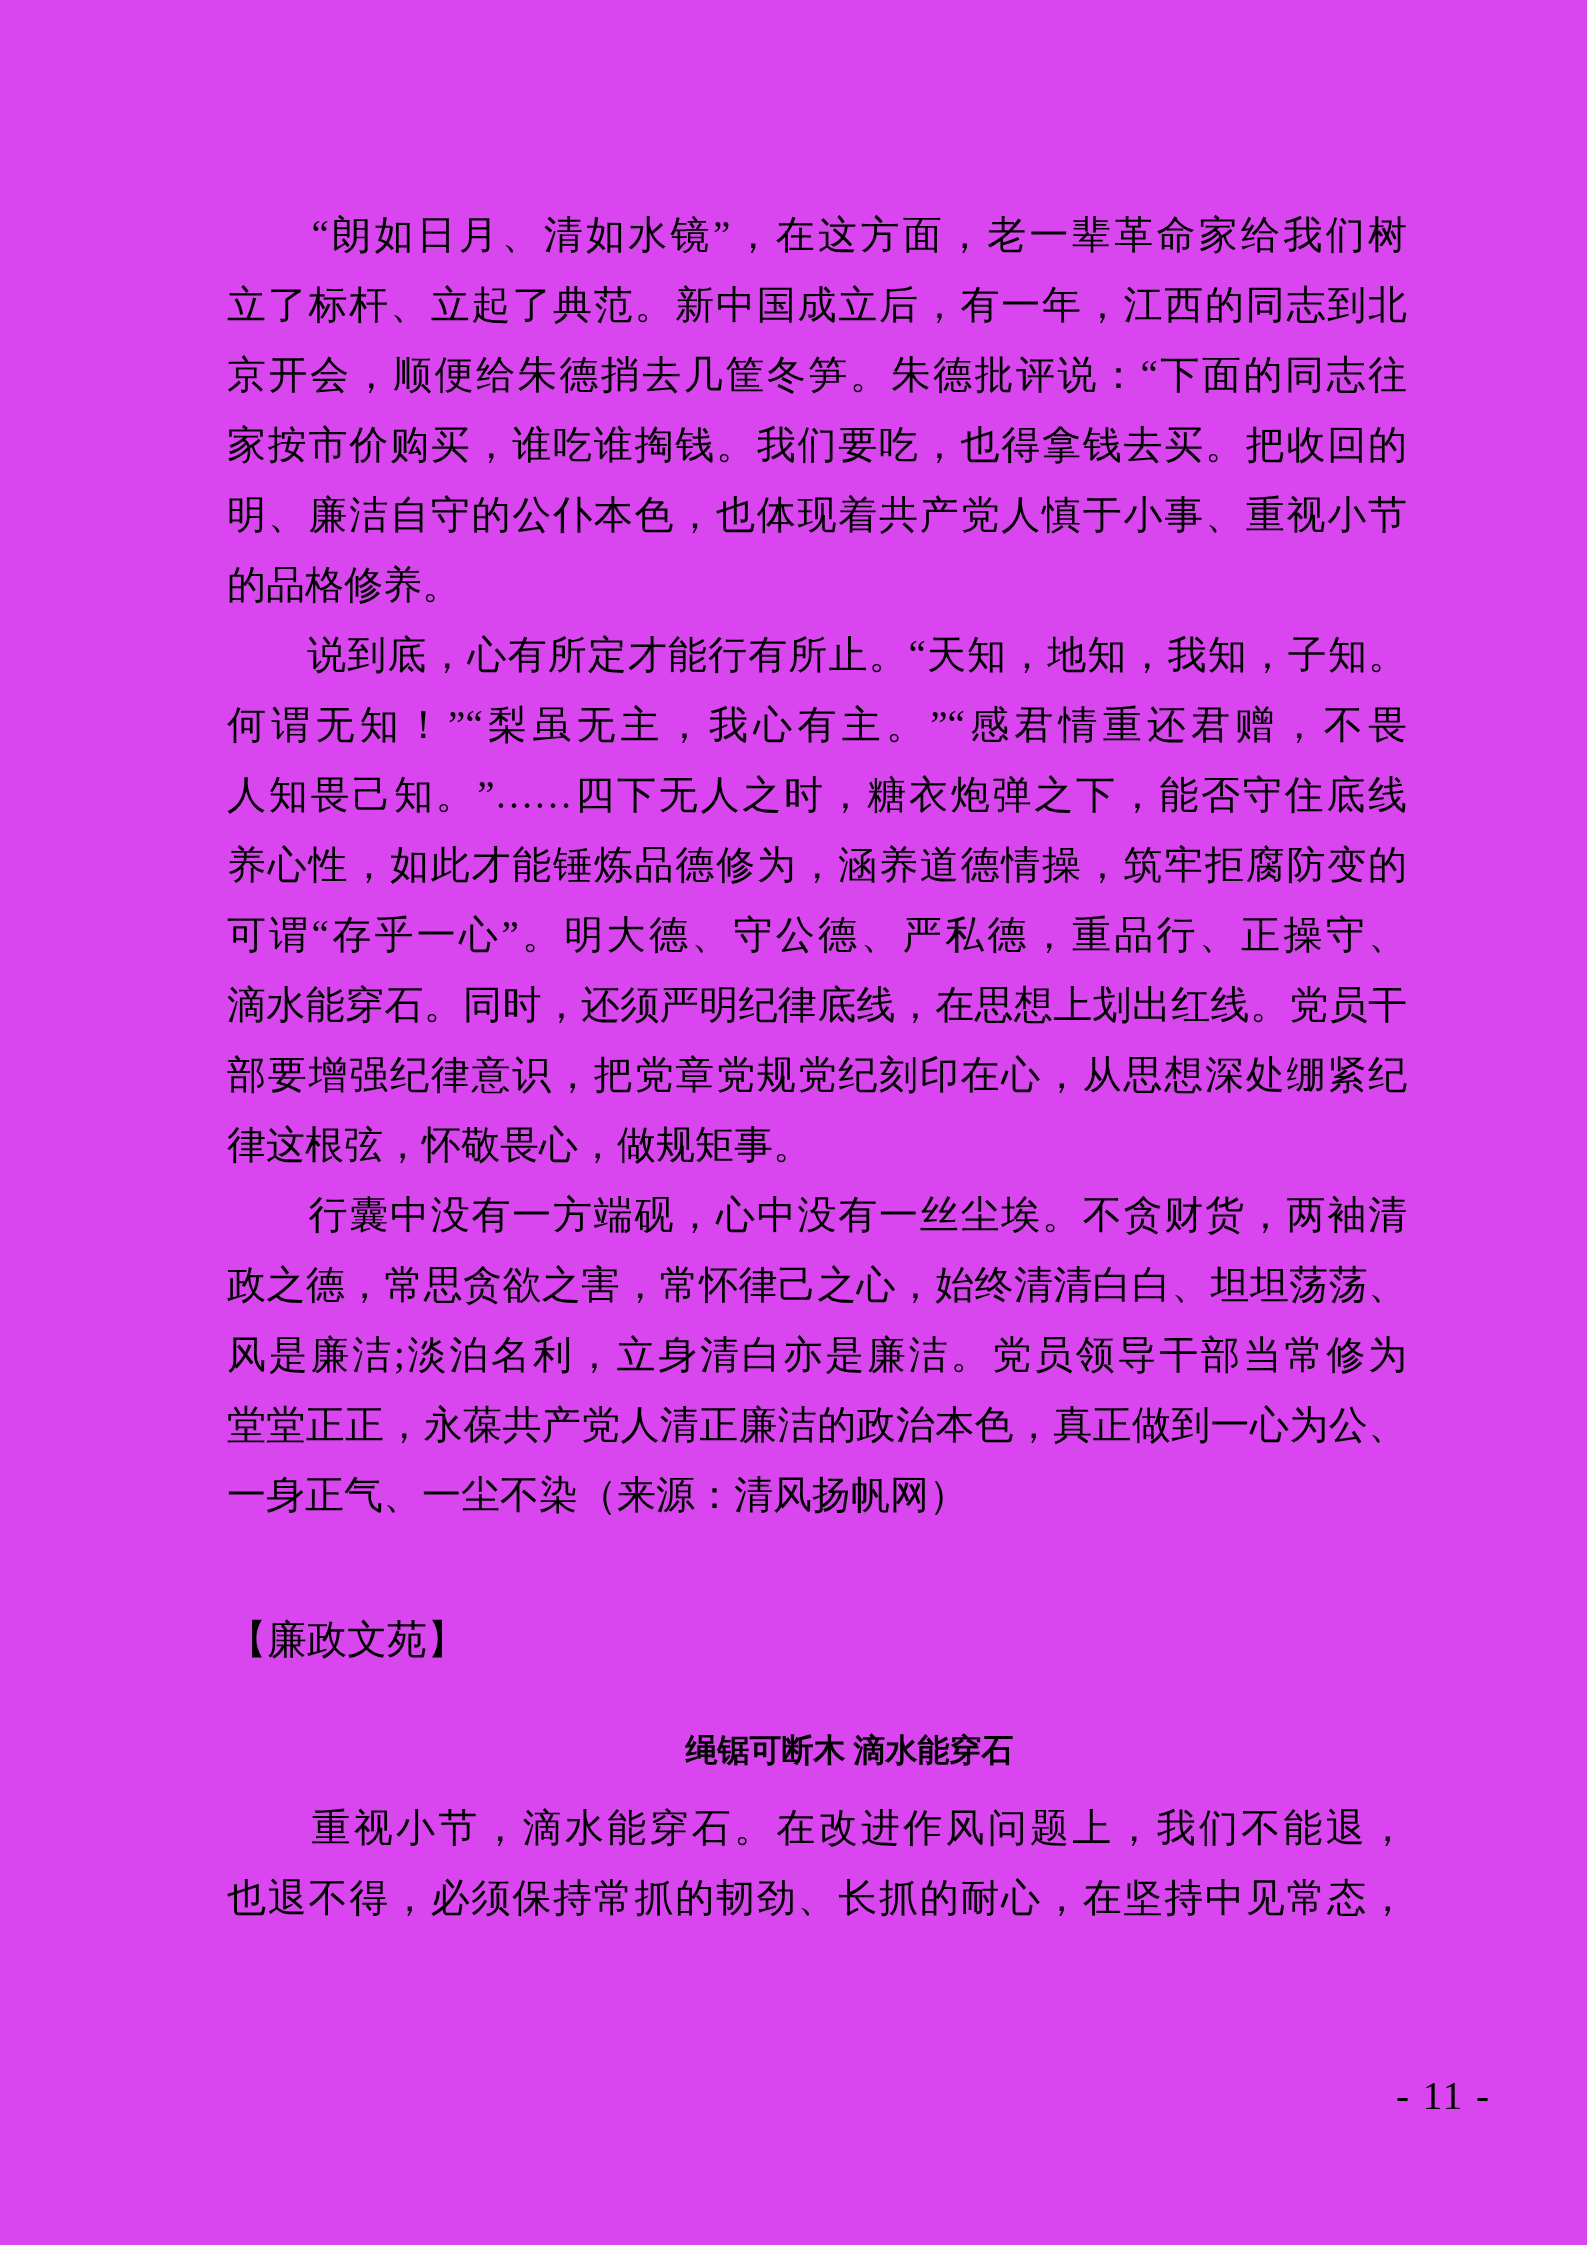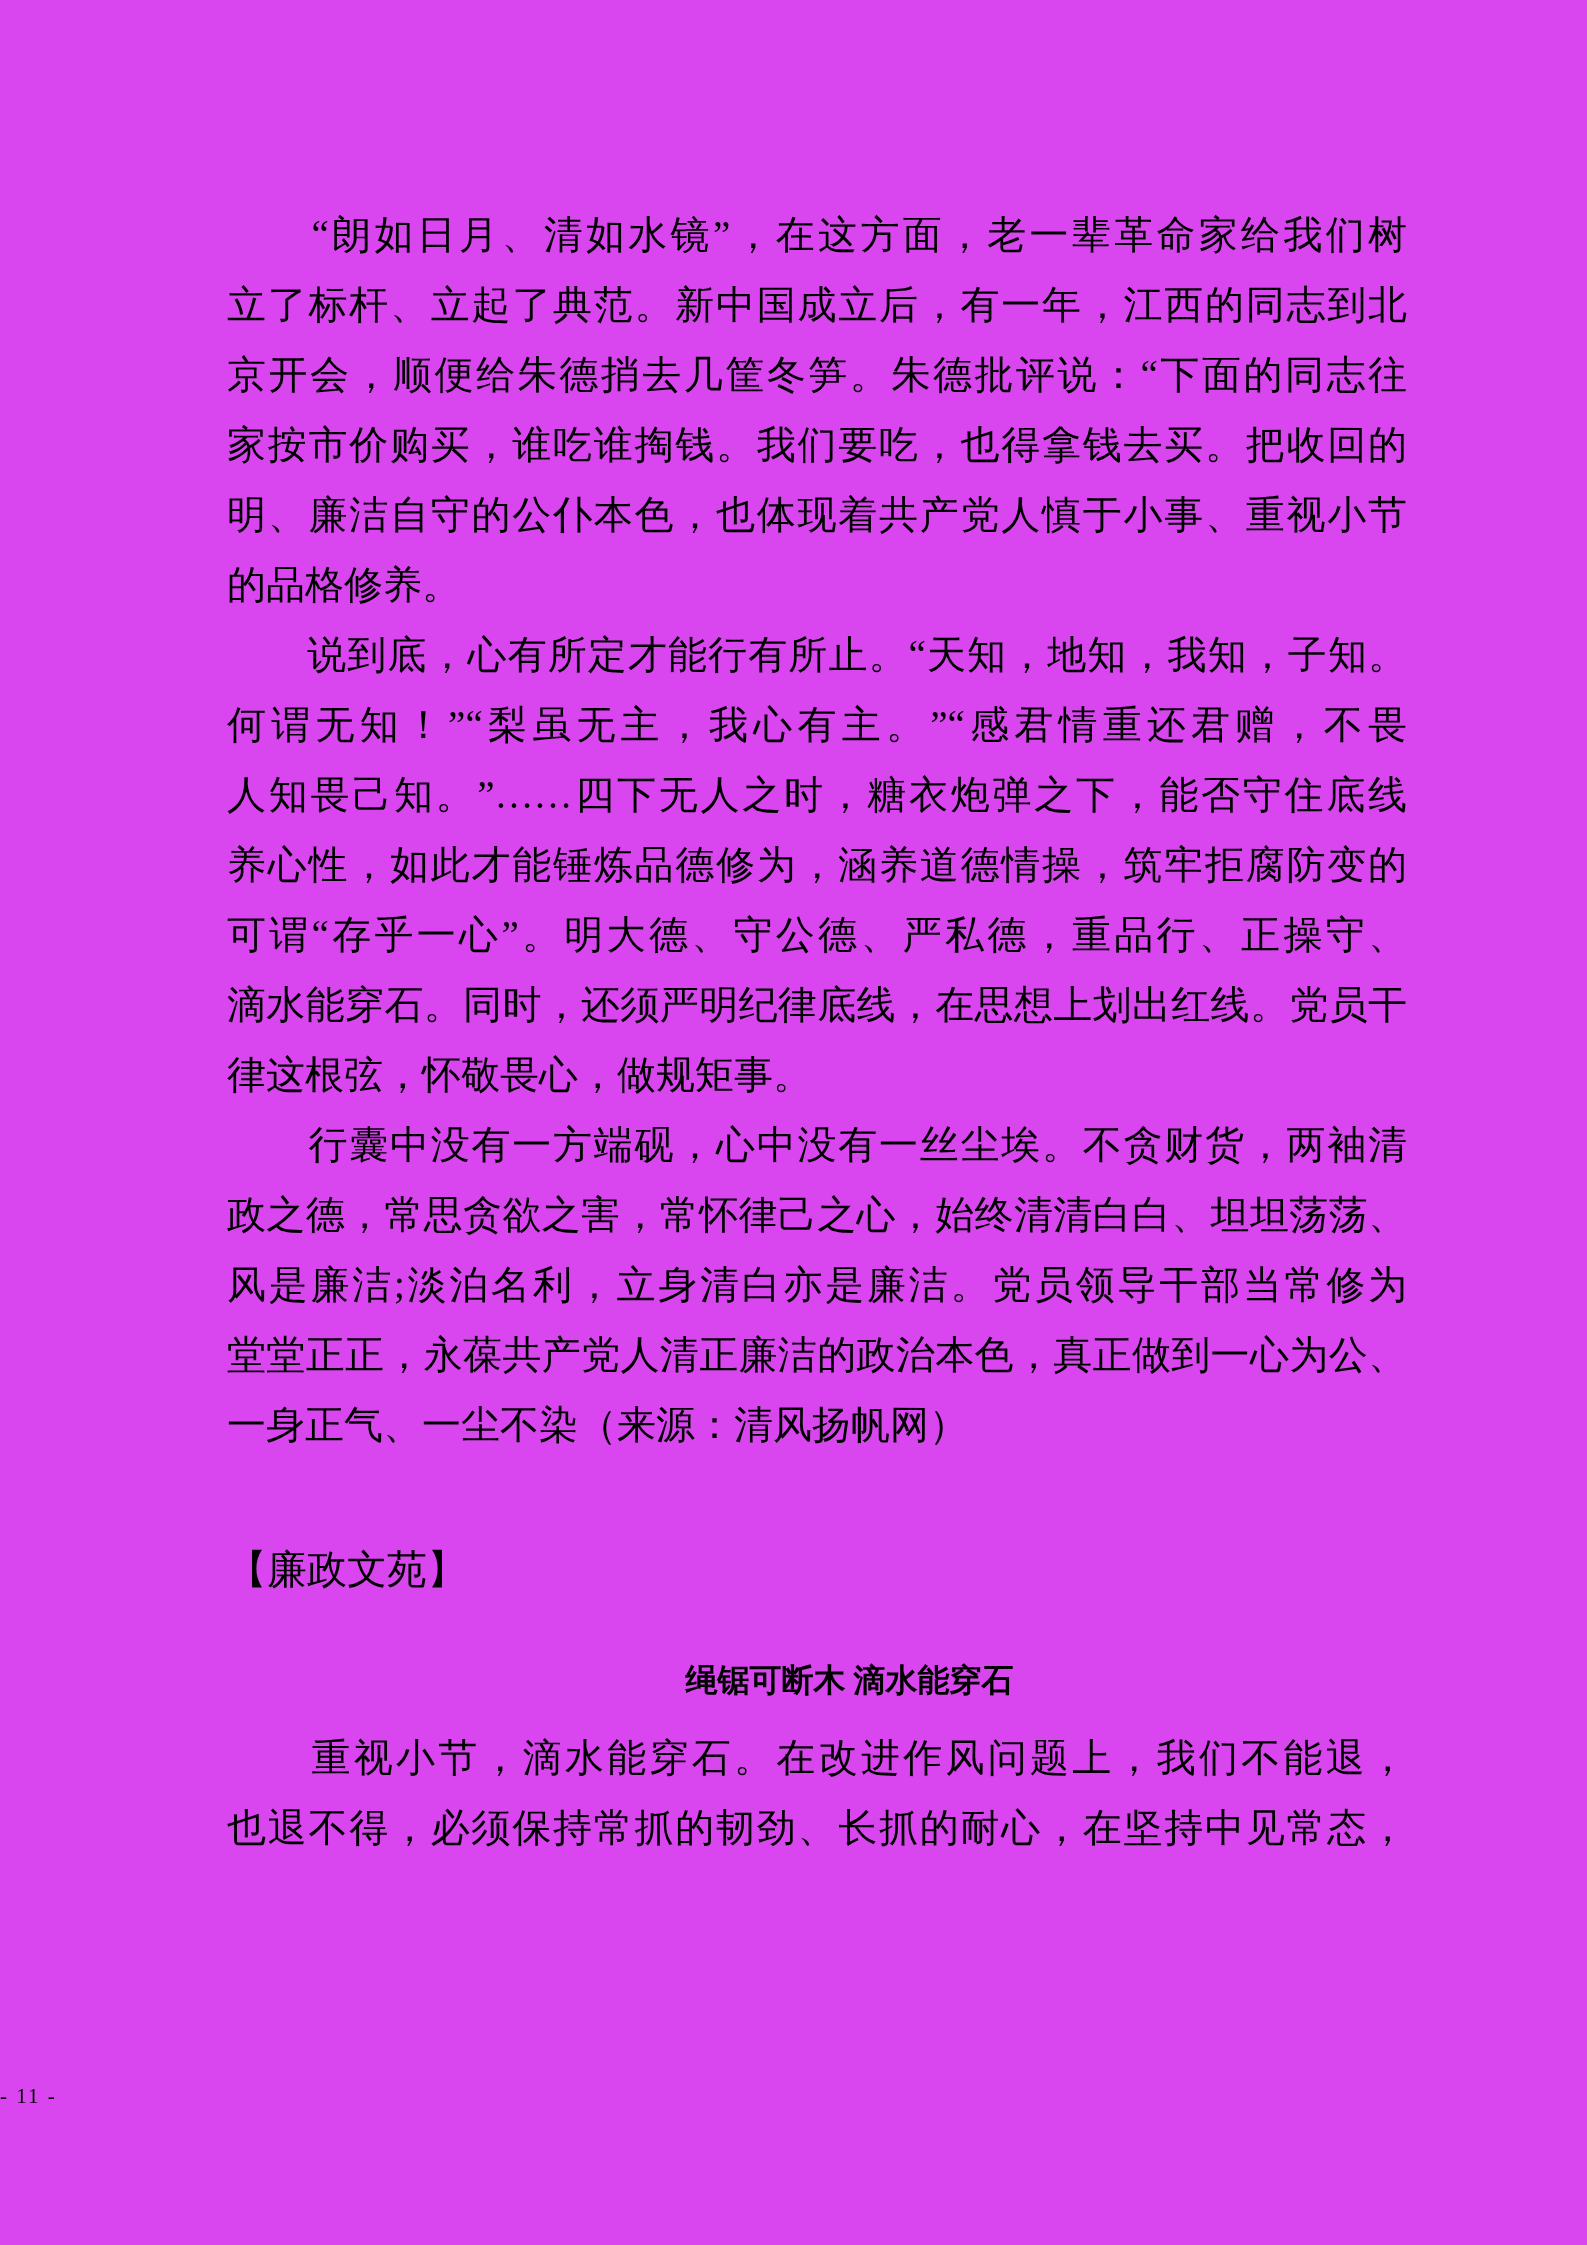--- a/index.html
+++ b/index.html
@@ -51,23 +51,23 @@
     height: 70px;
     text-align: center;
     padding-left: 65px;
   }
   .article-text { margin-top: 8px; }
   .page-number {
     position: absolute;
     left: 0;
     top: 2074px;
     width: 1491px;
-    font-size: 21px;
+    font-size: 39px;
     line-height: 44px;
-    text-align: left;
+    text-align: right;
     letter-spacing: 2px;
   }
 </style>
 </head>
 <body>
 
 <div class="page">
   <div class="content">
 
     <div class="body-text">
@@ -76,20 +76,21 @@
         <div class="line">京开会，顺便给朱德捎去几筐冬笋。朱德批评说：“下面的同志往</div>
         <div class="line">家按市价购买，谁吃谁掏钱。我们要吃，也得拿钱去买。把收回的</div>
         <div class="line">明、廉洁自守的公仆本色，也体现着共产党人慎于小事、重视小节</div>
         <div class="line flush">的品格修养。</div>
         <div class="line">　　说到底，心有所定才能行有所止。“天知，地知，我知，子知。</div>
         <div class="line">何谓无知！”“梨虽无主，我心有主。”“感君情重还君赠，不畏</div>
         <div class="line">人知畏己知。”……四下无人之时，糖衣炮弹之下，能否守住底线</div>
         <div class="line">养心性，如此才能锤炼品德修为，涵养道德情操，筑牢拒腐防变的</div>
         <div class="line">可谓“存乎一心”。明大德、守公德、严私德，重品行、正操守、</div>
         <div class="line">滴水能穿石。同时，还须严明纪律底线，在思想上划出红线。党员干</div>
+        <div class="line">部要增强纪律意识，把党章党规党纪刻印在心，从思想深处绷紧纪</div>
         <div class="line flush">律这根弦，怀敬畏心，做规矩事。</div>
         <div class="line">　　行囊中没有一方端砚，心中没有一丝尘埃。不贪财货，两袖清</div>
         <div class="line">政之德，常思贪欲之害，常怀律己之心，始终清清白白、坦坦荡荡、</div>
         <div class="line">风是廉洁;淡泊名利，立身清白亦是廉洁。党员领导干部当常修为</div>
         <div class="line">堂堂正正，永葆共产党人清正廉洁的政治本色，真正做到一心为公、</div>
         <div class="line flush">一身正气、一尘不染（来源：清风扬帆网）</div>
       </div>
 
     <div class="section-header">【廉政文苑】</div>
 

